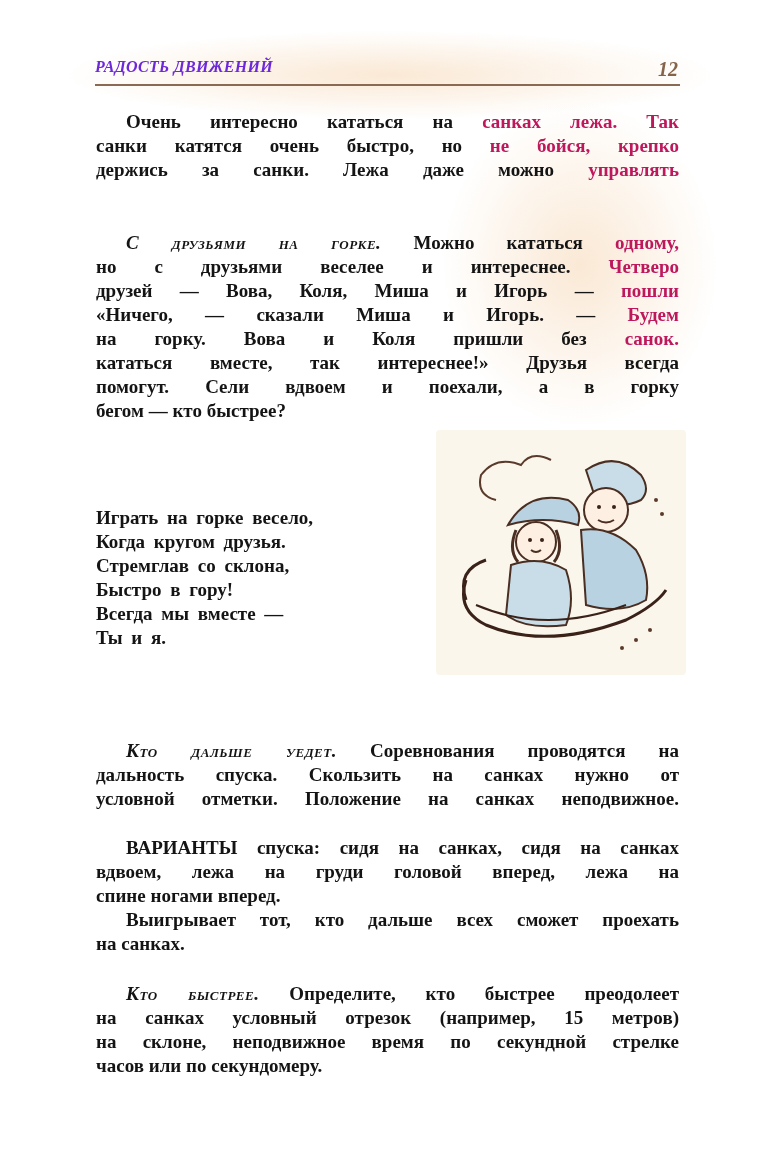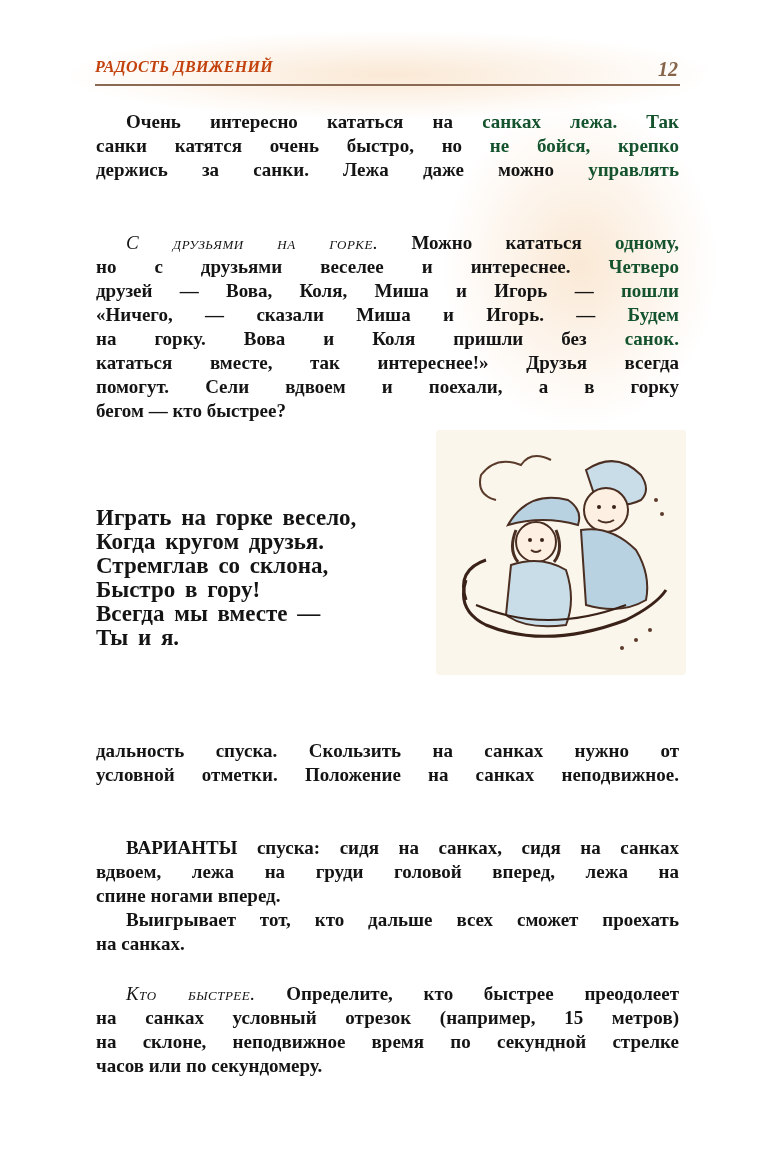--- a/index.html
+++ b/index.html
@@ -9,41 +9,41 @@
     }
     .wash {
       position: absolute; pointer-events: none;
       background: radial-gradient(ellipse at center, rgba(246,214,178,0.55), rgba(255,255,255,0) 70%);
     }
     .header {
       position: absolute; left: 95px; top: 56px; width: 585px; height: 30px;
     }
     .header .title {
       position: absolute; left: 0; top: 2px; font-style: italic; font-weight: bold;
-      font-size: 16px; color: #c2410c; letter-spacing: 0.3px;
+      font-size: 16px; color: #6d28d9; letter-spacing: 0.3px;
     }
     .header .pnum {
       position: absolute; right: 2px; top: 2px; font-style: italic; font-weight: bold;
       font-size: 20px; color: #86644a;
     }
     .header .rule {
       position: absolute; left: 0; right: 0; top: 28px; height: 2px; background: #8a6a52;
     }
     .para {
       position: absolute; left: 96px; width: 583px; font-size: 19px; line-height: 24px;
       font-weight: bold; text-align: justify; text-align-last: auto;
     }
     .line { display: block; text-align: justify; text-align-last: justify; white-space: nowrap; height: 24px; }
     .line.last { text-align-last: left; }
     .indent { padding-left: 30px; }
-    .hl { color: #14532d; font-weight: bold; }
-    .caps { font-style: italic; font-variant: small-caps; font-weight: normal; letter-spacing: 0.5px; margin-top: 12px; }
+    .hl { color: #be185d; font-weight: bold; }
+    .caps { font-style: italic; font-variant: small-caps; font-weight: bold; letter-spacing: 0.5px; margin-top: 12px; }
     .spaced { font-variant: small-caps; font-weight: bold; }
     .poem {
-      position: absolute; left: 96px; top: 506px; font-size: 23px; line-height: 24px; font-weight: bold;
+      position: absolute; left: 96px; top: 506px; font-size: 19px; line-height: 24px; font-weight: bold;
     }
     .poem .pl { display: block; height: 24px; white-space: nowrap; word-spacing: 4px; }
     .illus {
       position: absolute; left: 436px; top: 430px; width: 250px; height: 245px;
       background: #fbf6ec; border-radius: 4px;
     }
     .illus svg { width: 100%; height: 100%; }
   </style>
 </head>
 <body>
@@ -112,20 +112,21 @@
 
     <circle cx="220" cy="70" r="2" fill="#5a3a2a"></circle>
     <circle cx="226" cy="84" r="2" fill="#5a3a2a"></circle>
     <circle cx="214" cy="200" r="2" fill="#5a3a2a"></circle>
     <circle cx="200" cy="210" r="2" fill="#5a3a2a"></circle>
     <circle cx="186" cy="218" r="2" fill="#5a3a2a"></circle>
   </svg>
 </div>
 
 <div class="para" style="top:739px;">
+  <span class="line indent"><span class="caps">Кто дальше уедет.</span><span> Соревнования проводятся на</span></span>
   <span class="line">дальность спуска. Скользить на санках нужно от</span>
   <span class="line">условной отметки. Положение на санках неподвижное.</span>
 </div>
 
 <div class="para" style="top:836px;">
   <span class="line indent"><span class="spaced">ВАРИАНТЫ</span><span> спуска: сидя на санках, сидя на санках</span></span>
   <span class="line">вдвоем, лежа на груди головой вперед, лежа на</span>
   <span class="line last">спине ногами вперед.</span>
 </div>
 

